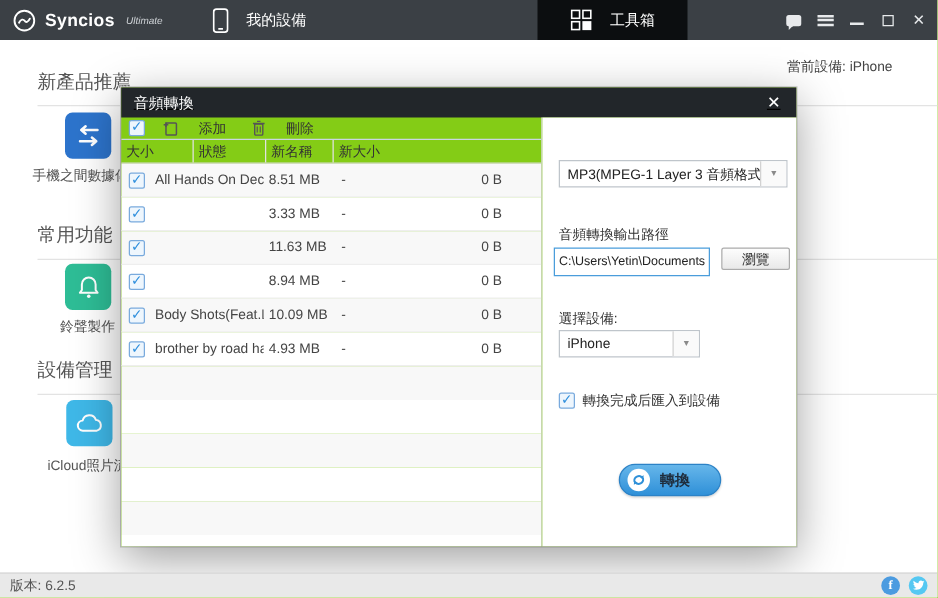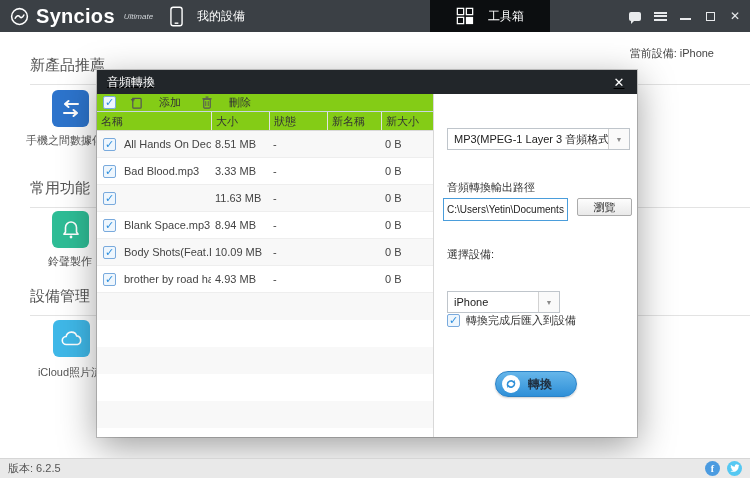--- a/index.html
+++ b/index.html
@@ -4,21 +4,21 @@
 <style>
   * { margin:0; padding:0; box-sizing:border-box; }
   html,body { width:750px; height:478px; }
   body {
     font-family:"Liberation Sans","DejaVu Sans",sans-serif;
     position:relative; width:750px; height:478px; overflow:hidden; background:#fff;
   }
   
   .topbar { position:absolute; left:0; top:0; width:750px; height:32px; background:#3b4045; }
   .brand { position:absolute; left:10px; top:0; height:32px; display:flex; align-items:center; gap:7px; }
-  .brand-name { color:#fff; font-size:20px; font-weight:bold; letter-spacing:.3px; }
+  .brand-name { color:#fff; font-size:14px; font-weight:bold; letter-spacing:.3px; }
   .brand-edition { color:#cfd3d7; font-size:8px; font-style:italic; margin-left:2px; }
   .nav-tab { position:absolute; top:0; height:32px; display:flex; align-items:center; justify-content:center; gap:14px; color:#fff; font-size:12px; cursor:pointer; }
   .tab-device { left:135px; width:145px; }
   .tab-video  { left:288px; width:120px; }
   .tab-toolbox{ left:430px; width:120px; background:#0c0e10; }
   .winctl { position:absolute; right:8px; top:0; height:32px; display:flex; align-items:center; gap:11px; }
   .winctl .wbtn { color:#e8eaec; width:14px; height:14px; display:flex; align-items:center; justify-content:center; font-size:12px; cursor:pointer; }
   .bar3 { width:13px; height:9px; border-top:2px solid #e8eaec; border-bottom:2px solid #e8eaec; position:relative; }
   .bar3:after { content:""; position:absolute; left:0; top:1.5px; width:13px; height:2px; background:#e8eaec; }
   .minbar { width:11px; height:2px; background:#e8eaec; margin-top:6px; }
@@ -67,21 +67,21 @@
   .c-newname { left:234px; width:50px; }
   .c-newsize { left:288px; width:46px; }
   .stripe { height:27px; }
   .stripe.odd { background:#f8f8f8; } .stripe.even { background:#fff; }
   
   .right-pane { position:absolute; left:337px; top:0; width:203px; height:343px; background:#fff; font-size:11px; color:#333; }
   .rp-label { position:absolute; left:13px; white-space:nowrap; }
   .lbl-format { top:11px; } .lbl-path { top:86px; } .lbl-device { top:153px; }
   .dropdown { position:absolute; left:13px; height:22px; border:1px solid #bfc5cb; background:#fff; display:flex; align-items:center; cursor:pointer; }
   .dd-format { top:34px; width:183px; }
-  .dd-device { top:170px; width:113px;margin-top:27px; }
+  .dd-device { top:170px; width:113px; }
   .dd-text { flex:1; padding-left:6px; font-size:11px; color:#222; white-space:nowrap; overflow:hidden; }
   .dd-arrow { flex:0 0 21px; height:100%; border-left:1px solid #d2d2d2; background:#fafafa; display:flex; align-items:center; justify-content:center; color:#8a8a8a; font-size:7px; }
   .path-input { position:absolute; left:9px; top:104px; width:125px; height:23px; border:1px solid #4a9ddb; font-size:10px; color:#222; padding:0 3px; font-family:"Liberation Sans",sans-serif; }
   .browse-btn { position:absolute; left:143px; top:104px; width:55px; height:18px; background:linear-gradient(#fdfdfd,#e9e9e9); border:1px solid #ababab; border-radius:2px; font-size:11px; color:#333; cursor:pointer; display:flex; align-items:center; justify-content:center; }
   .import-row { position:absolute; left:13px; top:219px; display:flex; align-items:center; gap:6px; }
   .convert-btn { position:absolute; left:61px; top:277px; width:82px; height:26px; border-radius:13px; background:linear-gradient(#66b6ea,#2f90d8); border:1px solid #2c82c6; display:flex; align-items:center; gap:8px; padding-left:6px; cursor:pointer; box-shadow:0 1px 2px rgba(0,0,0,.2); }
   .sync-circle { width:18px; height:18px; border-radius:50%; background:#fff; display:flex; align-items:center; justify-content:center; }
   .convert-label { font-size:12px; font-weight:bold; color:#1f2d3d; }
   .icon { display:inline-flex; align-items:center; justify-content:center; }
 </style>
@@ -203,53 +203,50 @@
                 <line x1="4.5" y1="1.2" x2="7.5" y2="1.2" stroke="#555" stroke-width="1.2"></line>
                 <path d="M2.5 3.5 h7 v8.5 a1 1 0 0 1 -1 1 h-5 a1 1 0 0 1 -1 -1 z" fill="none" stroke="#555" stroke-width="1.2"></path>
                 <line x1="4.7" y1="5.5" x2="4.7" y2="10.8" stroke="#555" stroke-width="1"></line>
                 <line x1="7.3" y1="5.5" x2="7.3" y2="10.8" stroke="#555" stroke-width="1"></line>
               </svg>
           </span>
           <span>刪除</span>
         </span>
       </div>
       <div class="thead">
-        <span class="th" style="width:115px">名稱</span>
         <span class="th" style="width:58px">大小</span>
         <span class="th" style="width:58px">狀態</span>
         <span class="th" style="width:54px">新名稱</span>
         <span class="th" style="width:51px">新大小</span>
       </div>
       <div class="tbody">
           <div class="trow odd">
             <span class="cb">✓</span>
             <span class="cell c-name">All Hands On Deck.mp3</span>
             <span class="cell c-size">8.51 MB</span>
             <span class="cell c-status">-</span>
             <span class="cell c-newname"></span>
             <span class="cell c-newsize">0 B</span>
           </div>
           <div class="trow even">
             <span class="cb">✓</span>
-            <span class="cell c-name">Bad Blood.mp3</span>
             <span class="cell c-size">3.33 MB</span>
             <span class="cell c-status">-</span>
             <span class="cell c-newname"></span>
             <span class="cell c-newsize">0 B</span>
           </div>
           <div class="trow odd">
             <span class="cb">✓</span>
             <span class="cell c-size">11.63 MB</span>
             <span class="cell c-status">-</span>
             <span class="cell c-newname"></span>
             <span class="cell c-newsize">0 B</span>
           </div>
           <div class="trow even">
             <span class="cb">✓</span>
-            <span class="cell c-name">Blank Space.mp3</span>
             <span class="cell c-size">8.94 MB</span>
             <span class="cell c-status">-</span>
             <span class="cell c-newname"></span>
             <span class="cell c-newsize">0 B</span>
           </div>
           <div class="trow odd">
             <span class="cb">✓</span>
             <span class="cell c-name">Body Shots(Feat.Ludac...</span>
             <span class="cell c-size">10.09 MB</span>
             <span class="cell c-status">-</span>

